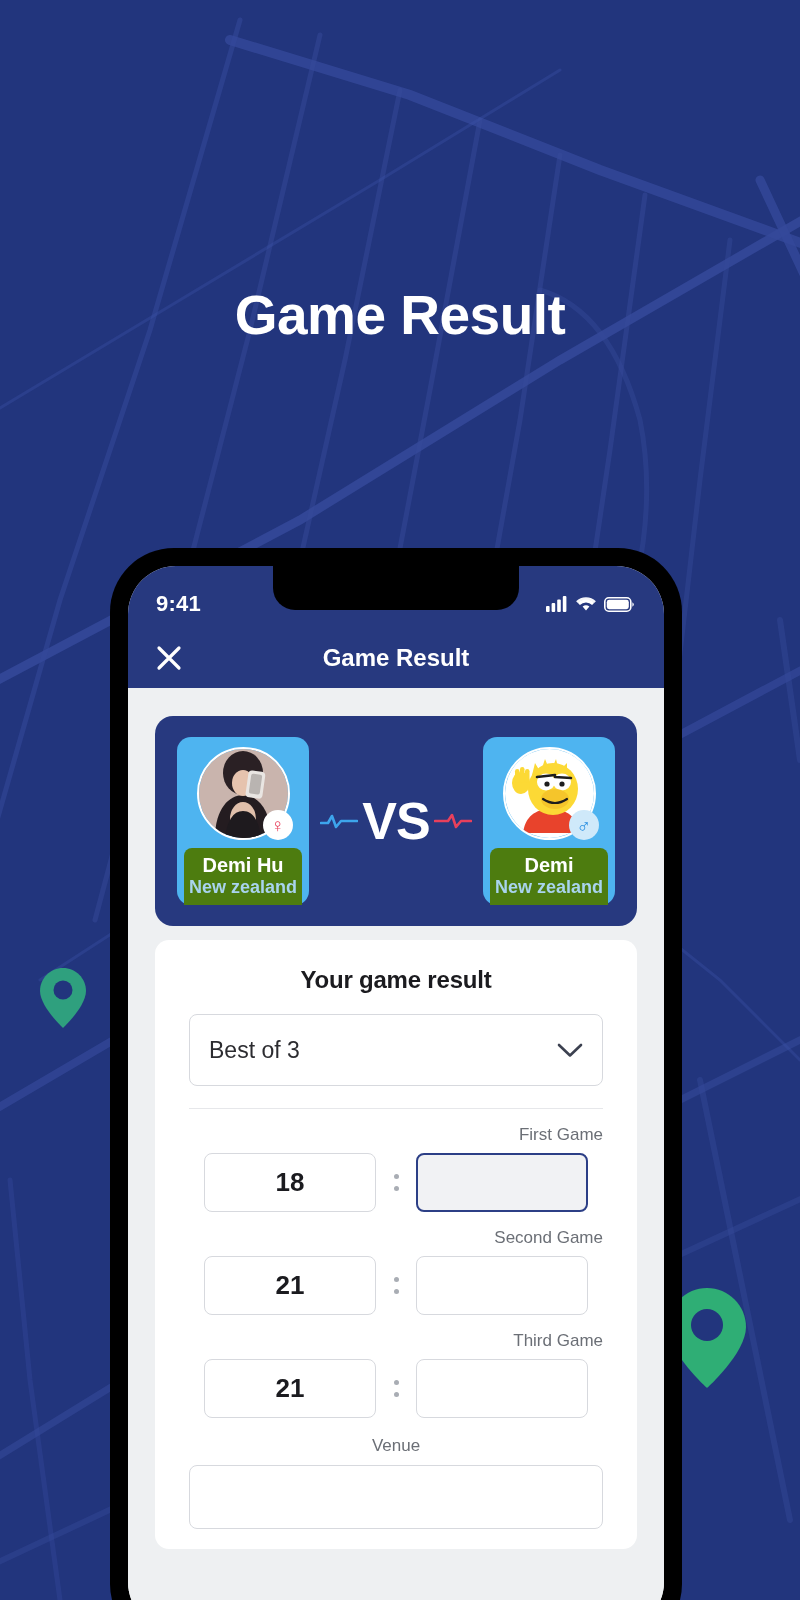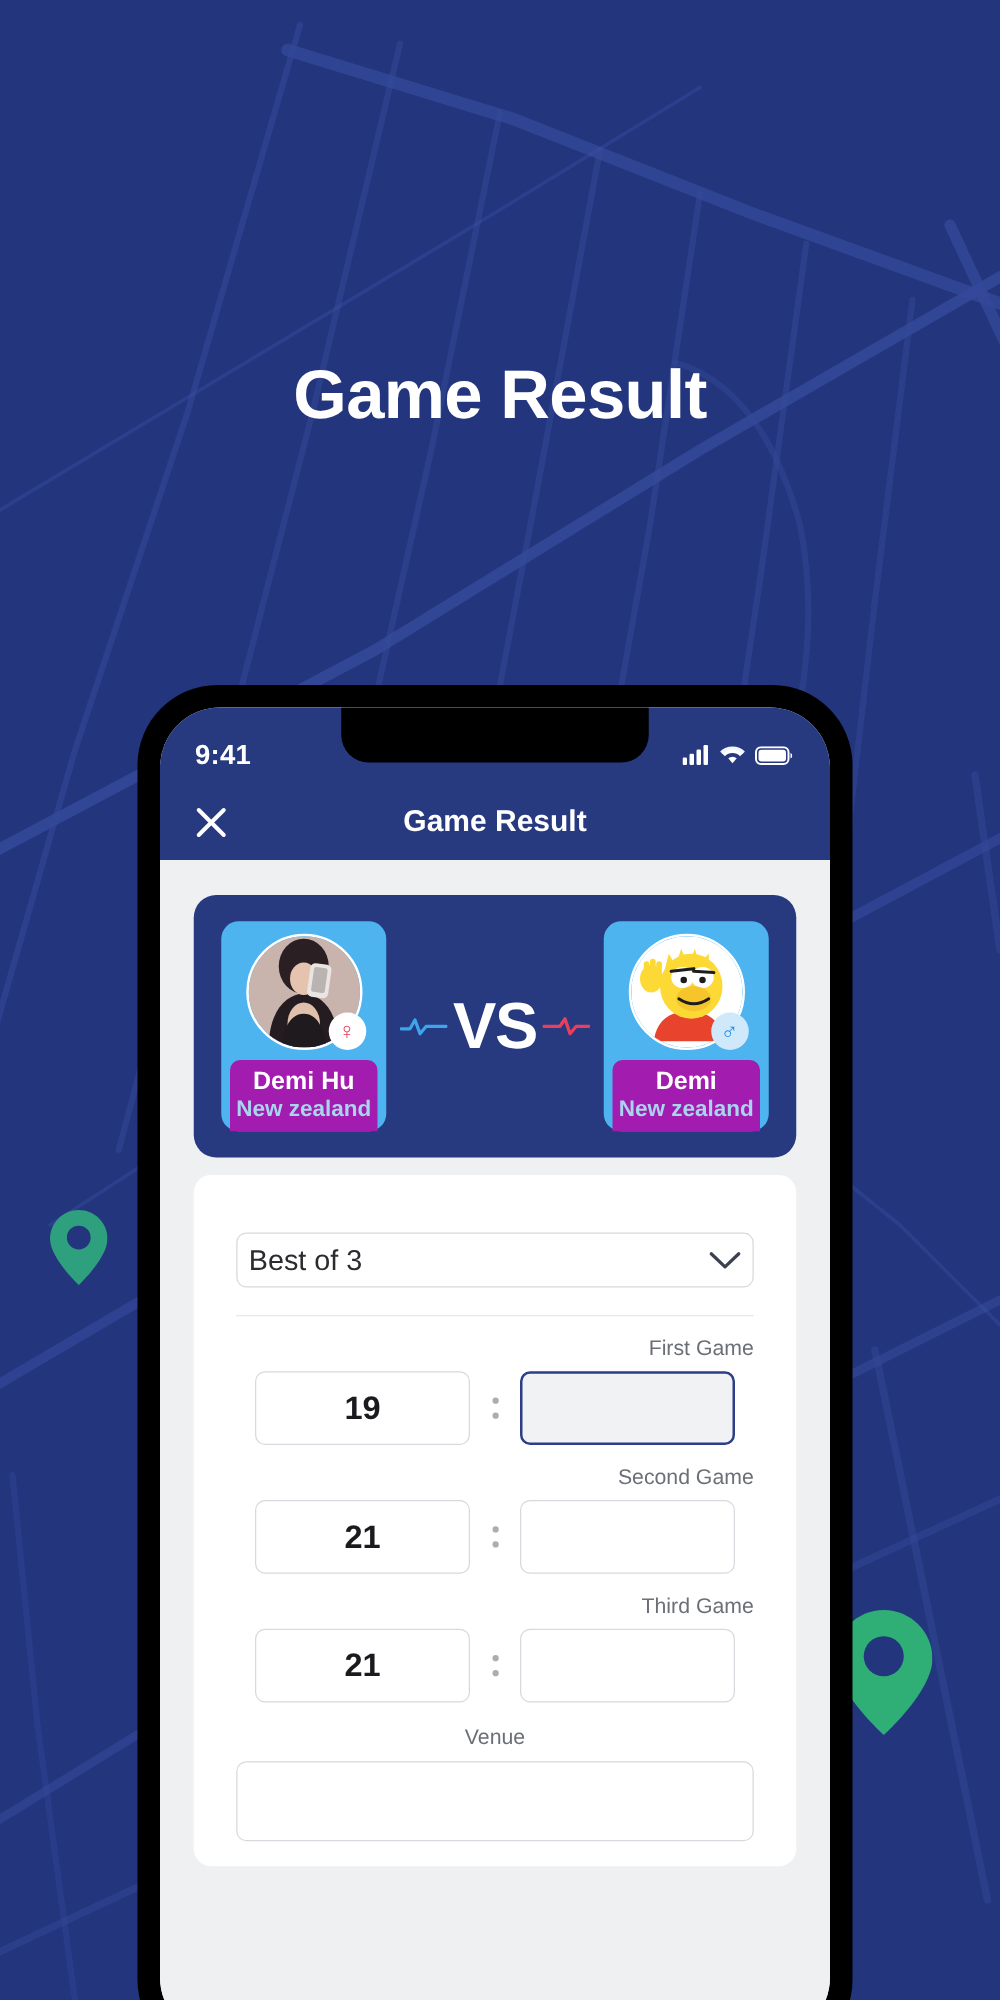--- a/index.html
+++ b/index.html
@@ -175,21 +175,21 @@
     display: flex; align-items: center; justify-content: center;
     font-size: 19px;
     font-weight: 700;
     line-height: 1;
   }
   .gender-badge.male { background: #cfe9fa; color: #2a8fe0; }
   .gender-badge.female { color: #e8405c; }
   .name-plate {
     margin-top: 8px;
     width: 118px;
-    background: #a21caf;
+    background: #4d7c0f;
     border-radius: 8px 8px 0 0;
     text-align: center;
     padding: 6px 2px 7px 2px;
   }
   .p-name { font-size: 20px; font-weight: 700; color: #ffffff; line-height: 1.1; }
   .p-country { font-size: 18px; font-weight: 600; color: #a9d4ee; margin-top: 1px; }
 
   #vs-mid { display: flex; align-items: center; gap: 4px; }
   #vs-text {
     font-size: 52px; font-weight: 800; color: #ffffff;
@@ -205,27 +205,27 @@
   }
   #form-title {
     text-align: center;
     font-size: 24px;
     font-weight: 700;
     color: #1b1b1f;
     letter-spacing: -0.2px;
   }
   #match-select {
     margin-top: 20px;
-    height: 44px;
+    height: 72px;
     border: 1px solid #d7d9de;
     border-radius: 8px;
     display: flex;
     align-items: center;
     justify-content: space-between;
-    padding: 0 9px;
+    padding: 0 19px;
     cursor: pointer;
   }
   #match-select-value { font-size: 23px; color: #2c2c30; }
   #divider {
     margin: 22px 0 0 0;
     height: 1px;
     background: #e6e7ea;
   }
   .game-label {
     text-align: right;
@@ -432,33 +432,34 @@
               <div class="gender-badge male">♂</div>
             </div>
             <div class="name-plate">
               <div class="p-name">Demi</div>
               <div class="p-country">New zealand</div>
             </div>
           </div>
         </div>
 
         <div id="form-card">
+          <div id="form-title">Your game result</div>
 
           <div id="match-select">
             <span id="match-select-value">Best of 3</span>
             <svg width="26" height="15" viewBox="0 0 26 15">
               <path d="M2 2 L13 12.5 L24 2" fill="none" stroke="#3c4150" stroke-width="2.6" stroke-linecap="round" stroke-linejoin="round"></path>
             </svg>
           </div>
 
           <div id="divider"></div>
 
           <div class="game-label">First Game</div>
           <div class="score-row">
-            <div class="score-box">19</div>
+            <div class="score-box">18</div>
             <div class="colon">
                 <i></i>
                 <i></i>
               </div>
             <div class="score-box focused"></div>
           </div>
 
           <div class="game-label">Second Game</div>
           <div class="score-row">
             <div class="score-box">21</div>

